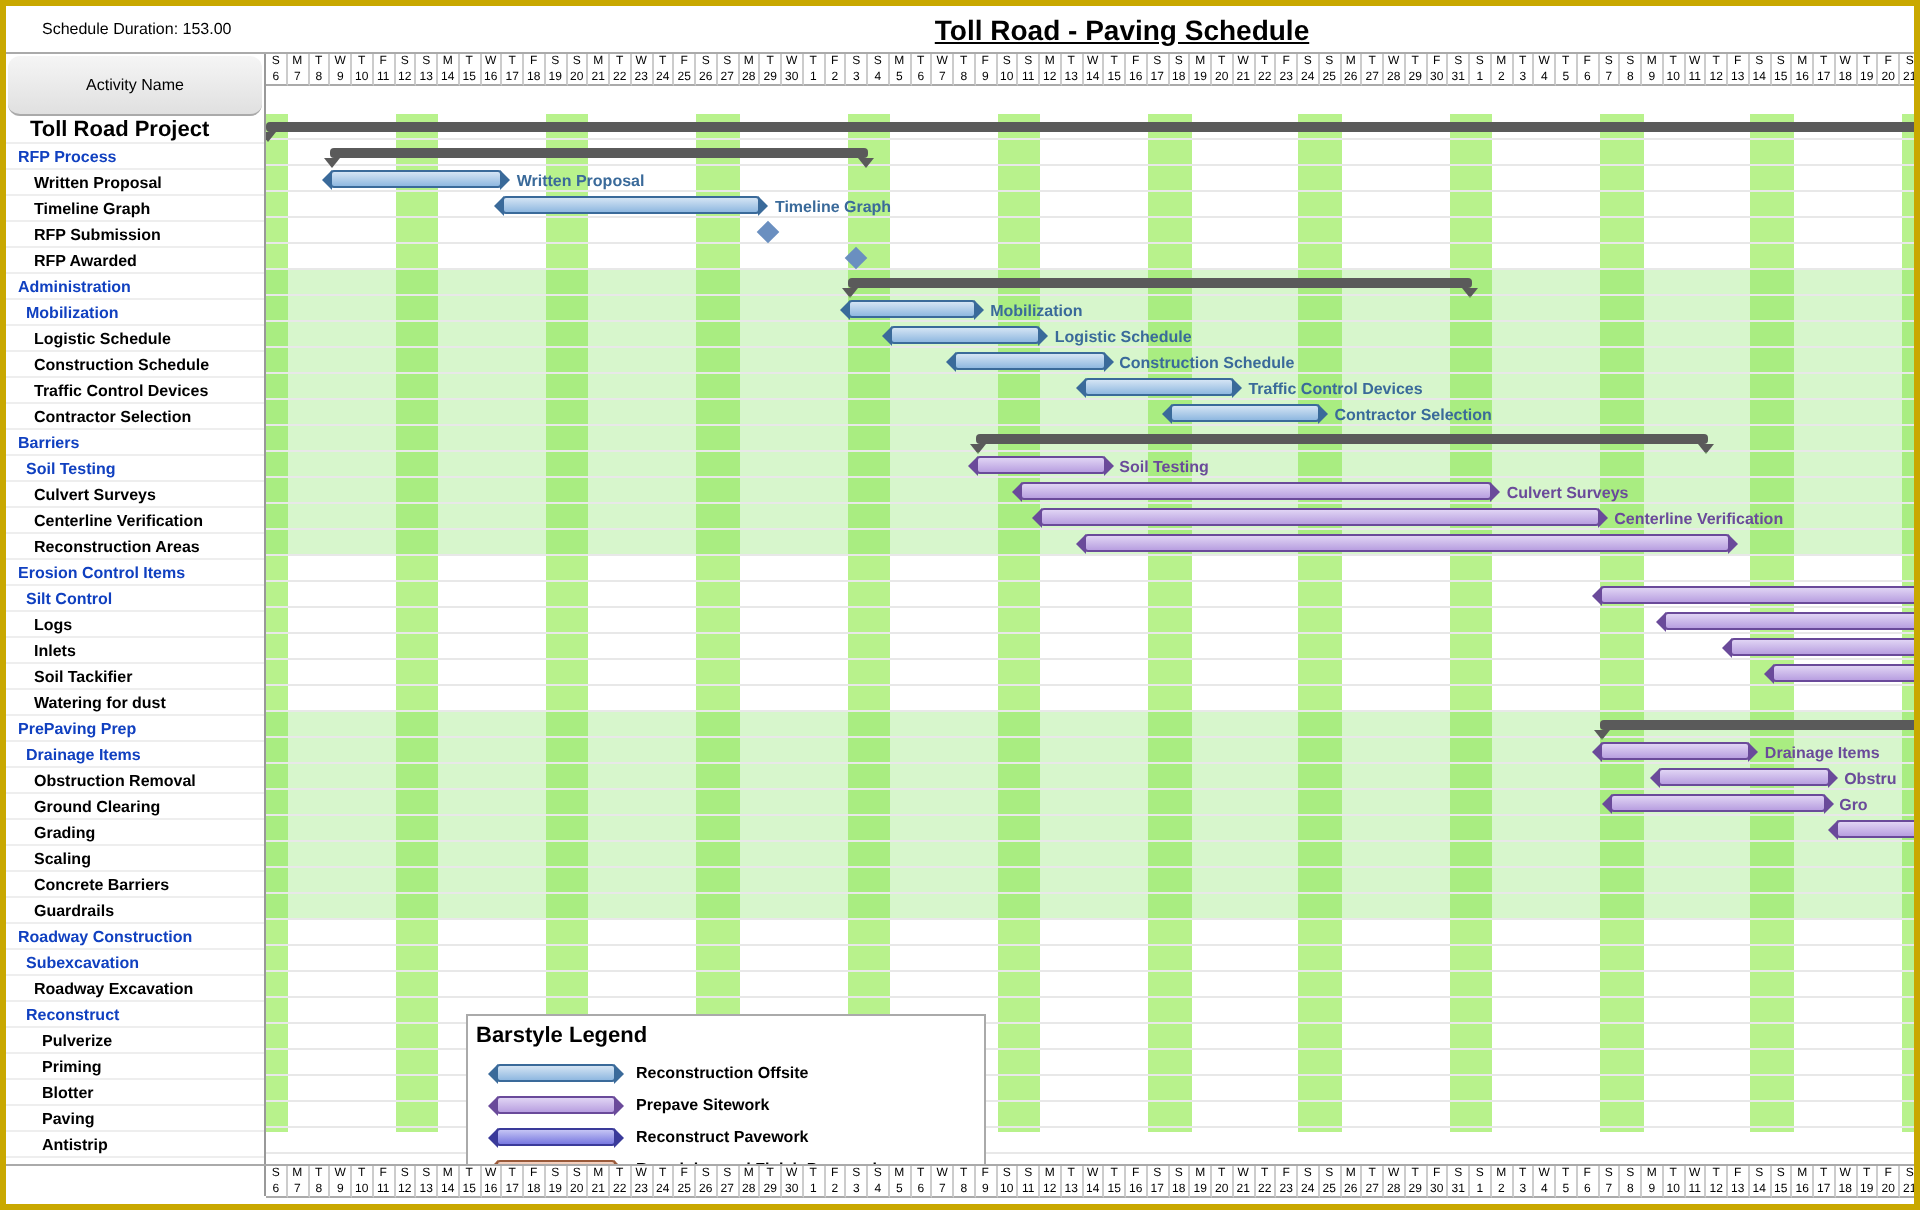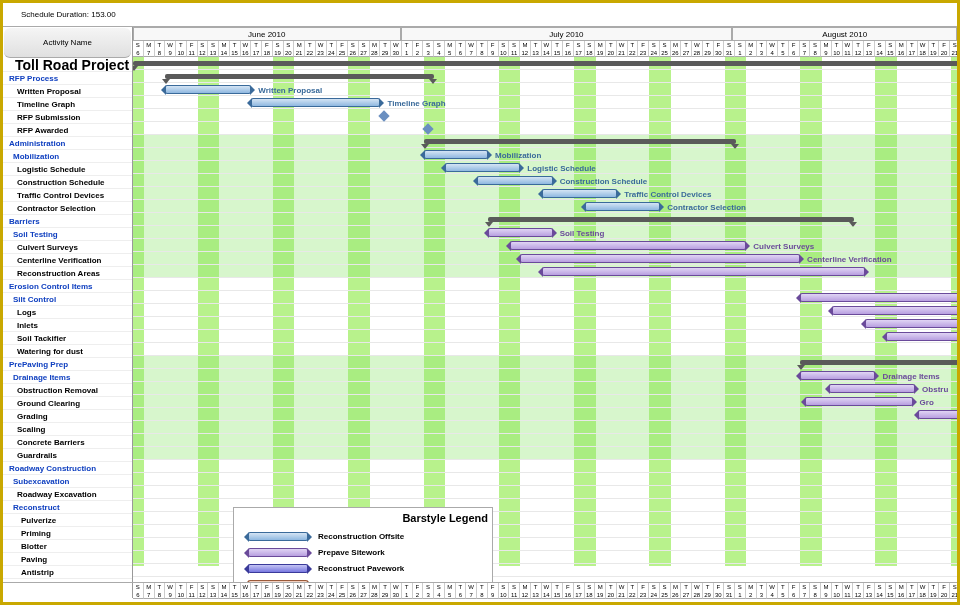--- a/index.html
+++ b/index.html
@@ -5,21 +5,21 @@
   * { box-sizing: border-box; margin: 0; padding: 0; }
   body { font-family: Arial, sans-serif; font-size: 9px; background: #fff; width: 960px; height: 605px; overflow: hidden; border: 3px solid #c9a800; }
   .header { height: 24px; display: flex; align-items: center; padding: 2px 6px; border-bottom: 1px solid #aaa; }
   .header-left { flex: 0 0 150px; font-size: 8px; margin-left: 12px; }
   .header-center { flex: 1; text-align: center; font-size: 14px; font-weight: bold; text-decoration: underline; }
   .header-right { flex: 0 0 150px; text-align: right; font-size: 8px; line-height: 1.2; }
   .main { display: flex; height: 555px; }
   .sidebar { flex: 0 0 130px; border-right: 1px solid #999; overflow: hidden; background: #fff; }
   .sidebar-header { height: 30px; background: linear-gradient(#f5f5f5,#e0e0e0); border-bottom: 1px solid #aaa; display: flex; align-items: center; justify-content: center; font-size: 8px; border-radius: 6px; margin: 1px; }
   .activity-row { height: 13px; line-height: 13px; padding-left: 4px; border-bottom: 1px solid #eee; white-space: nowrap; overflow: hidden; font-size: 8px; }
-  .activity-row.h0 { font-weight: bold; font-size: 14px; color: #000; padding-left: 12px; }
+  .activity-row.h0 { font-weight: bold; font-size: 11px; color: #000; padding-left: 12px; }
   .activity-row.h1 { font-weight: bold; color: #1040c0; padding-left: 6px; font-size: 8px; }
   .activity-row.h2 { font-weight: bold; color: #1040c0; padding-left: 10px; font-size: 8px; }
   .activity-row.h3 { font-weight: bold; padding-left: 14px; }
   .activity-row.h4 { font-weight: bold; padding-left: 18px; }
   .chart { flex: 1; position: relative; overflow: hidden; }
   .chart-header { height: 30px; display: flex; flex-direction: column; }
   .month-row { height: 14px; display: flex; }
   .month-cell { border: 1px solid #aaa; text-align: center; font-size: 8px; line-height: 14px; background: #f8f8f8; }
   .day-row { height: 16px; display: flex; }
   .day-cell { width: 10.76px; border-right: 1px solid #ccc; border-bottom: 1px solid #aaa; text-align: center; font-size: 6px; line-height: 8px; flex-shrink: 0; }
@@ -37,40 +37,41 @@
   .bar.summary::before { left:-3px; } .bar.summary::after { right:-3px; }
   .bar.pre { background: linear-gradient(#d4e4f4,#8fb8e0); border:1px solid #3a6a9a; }
   .bar.site { background: linear-gradient(#e0d4f4,#b89fe0); border:1px solid #6a4a9a; }
   .bar::before, .bar::after { content:''; position:absolute; width:0; height:0; top:-1px; }
   .bar.pre::before, .bar.site::before, .bar.recon::before, .bar.finish::before { border-top:5px solid transparent; border-bottom:5px solid transparent; border-right:5px solid currentColor; left:-5px; }
   .bar.pre::after, .bar.site::after, .bar.recon::after, .bar.finish::after { border-top:5px solid transparent; border-bottom:5px solid transparent; border-left:5px solid currentColor; right:-5px; }
   .bar.pre { color:#3a6a9a; } .bar.site { color:#6a4a9a; }
   .bar-label { position: absolute; left: 100%; margin-left: 8px; font-size: 8px; font-weight: bold; white-space: nowrap; line-height: 9px; }
   .milestone { position: absolute; width: 8px; height: 8px; background: #6a8fc0; transform: rotate(45deg); top: 3px; }
   .legend { position: absolute; left: 100px; top: 450px; width: 260px; background: #fff; border: 1px solid #aaa; padding: 4px; z-index: 50; }
-  .legend-title { text-align: right; font-weight: bold; font-size: 11px; margin-bottom: 4px; }
+  .legend-title { text-align: left; font-weight: bold; font-size: 11px; margin-bottom: 4px; }
   .legend-row { display: flex; align-items: center; height: 16px; }
   .legend-bar { width: 60px; height: 9px; margin: 0 10px; border-radius: 2px; position: relative; }
   .legend-bar::before, .legend-bar::after { content:''; position:absolute; width:0; height:0; top:-1px; border-top:5px solid transparent; border-bottom:5px solid transparent; }
   .legend-bar::before { border-right:5px solid currentColor; left:-5px; }
   .legend-bar::after { border-left:5px solid currentColor; right:-5px; }
   .lb-pre { background: linear-gradient(#d4e4f4,#8fb8e0); border:1px solid #3a6a9a; color:#3a6a9a; }
   .lb-site { background: linear-gradient(#e0d4f4,#b89fe0); border:1px solid #6a4a9a; color:#6a4a9a; }
   .lb-recon { background: linear-gradient(#c4c4f4,#7878e0); border:1px solid #3a3a9a; color:#3a3a9a; }
   .lb-finish { background: linear-gradient(#f4d4c4,#e09878); border:1px solid #9a5a3a; color:#9a5a3a; }
   .legend-label { font-size: 8px; font-weight: bold; }
   .footer { height: 16px; display: flex; border-top: 1px solid #aaa; }
   .footer .sidebar-spacer { flex: 0 0 130px; border-right: 1px solid #999; }
   .footer .day-row { flex: 1; }
 </style>
 </head>
 <body>
 
 <div class="header">
   <div class="header-left">Schedule Duration: 153.00</div>
+  <div class="header-center">Toll Road - Paving Schedule</div>
 </div>
 
 <div class="main">
   <div class="sidebar">
     <div class="sidebar-header">Activity Name</div>
     <div id="activity-list">
         <div class="activity-row h0">Toll Road Project</div>
         <div class="activity-row h1">RFP Process</div>
         <div class="activity-row h3">Written Proposal</div>
         <div class="activity-row h3">Timeline Graph</div>
@@ -108,25 +109,20 @@
         <div class="activity-row h4">Pulverize</div>
         <div class="activity-row h4">Priming</div>
         <div class="activity-row h4">Blotter</div>
         <div class="activity-row h4">Paving</div>
         <div class="activity-row h4">Antistrip</div>
         <div class="activity-row h4">Lift</div>
       </div>
   </div>
   <div class="chart">
     <div class="chart-header">
-      <div class="month-row" id="month-row">
-          <div class="month-cell" style="width: 269px;">June 2010</div>
-          <div class="month-cell" style="width: 333.56px;">July 2010</div>
-          <div class="month-cell" style="width: 225.96px;">August 2010</div>
-        </div>
       <div class="day-row" id="day-row">
           <div class="day-cell">
             <span class="dow">S</span>
             <span class="num">6</span>
           </div>
           <div class="day-cell">
             <span class="dow">M</span>
             <span class="num">7</span>
           </div>
           <div class="day-cell">

